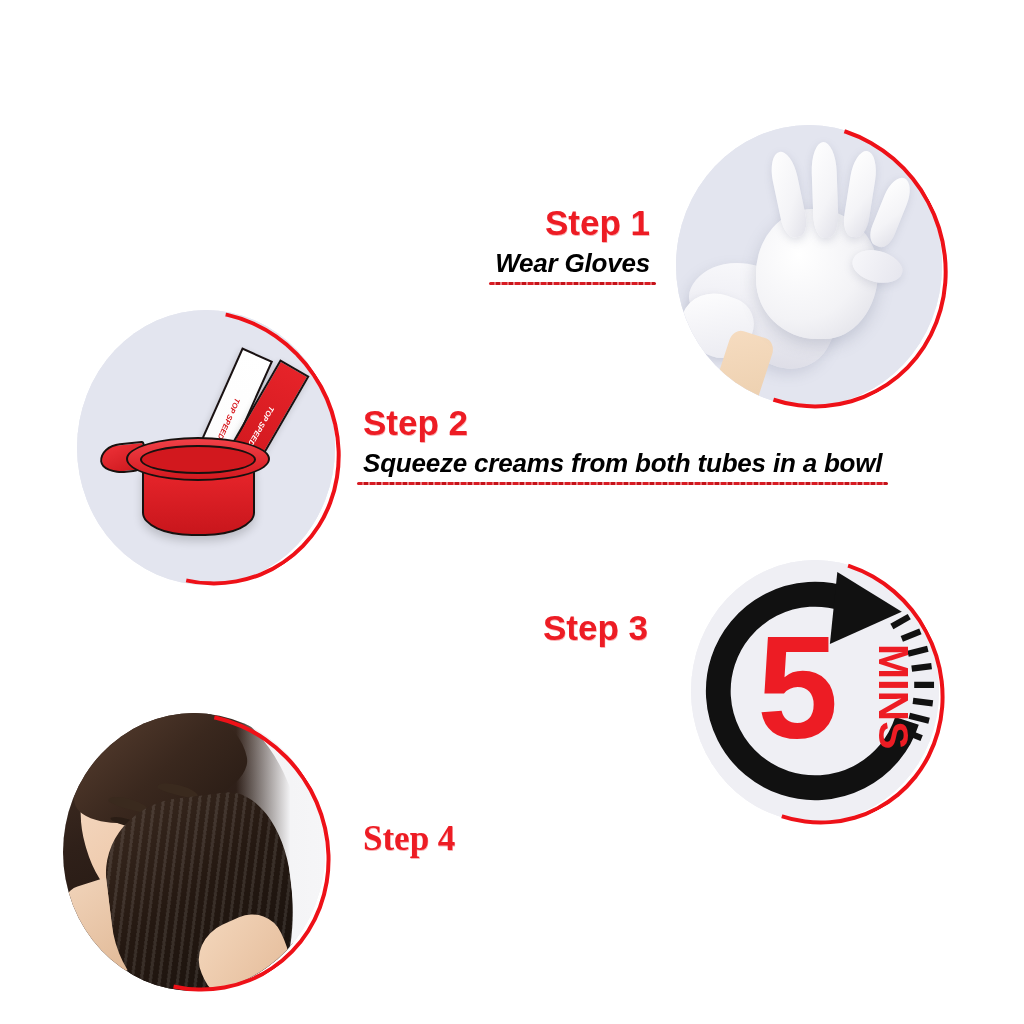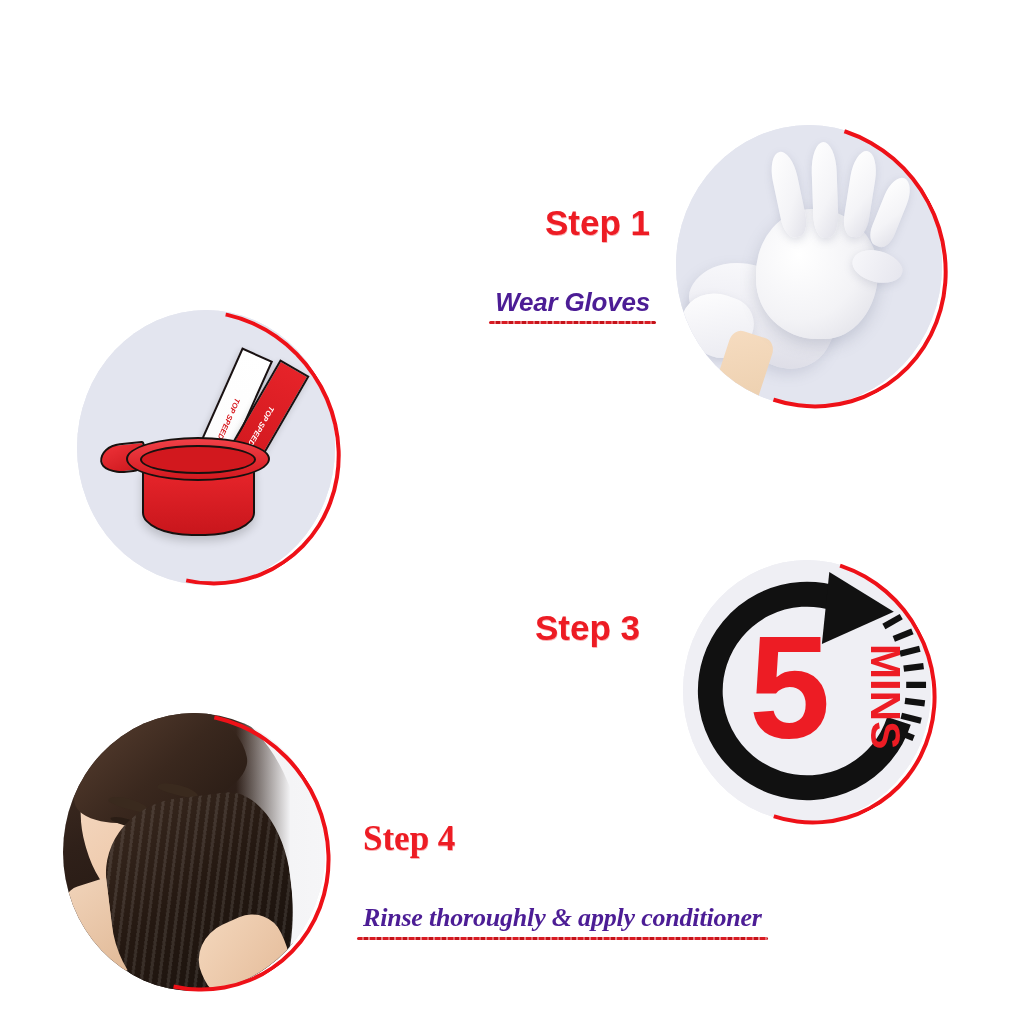--- a/index.html
+++ b/index.html
@@ -53,28 +53,27 @@
     font-size: 35px;
     font-weight: bold;
     line-height: 1.05;
     white-space: nowrap;
     text-shadow: 0.5px 0.5px 0 rgba(237,28,36,0.35);
   }
 
   .step-desc-wrap { display: inline-block; position: relative; margin-top: 6px; }
 
   .step-desc {
-    color: #4c1d95;
+    color: #000000;
     font-size: 26px;
     font-weight: bold;
     font-style: italic;
     line-height: 1.18;
     white-space: nowrap;
     letter-spacing: -0.2px;
-    margin-top: 39px;
   }
 
   
   .step-rule {
     position: absolute;
     left: -6px; right: -6px;
     bottom: -7px;
     height: 3px;
     background:
       repeating-linear-gradient(90deg,
@@ -401,23 +400,30 @@
           <div class="cream-blob"></div>
           <div class="bowl-body"></div>
           <div class="bowl-spout"></div>
           <div class="bowl-rim"></div>
           <div class="bowl-rim-inner"></div>
         </div>
       </div>
       <div class="circle-arc arc-b"></div>
     </div>
 
+    <div class="step-text align-left" style="left:363px; top:105px; width:620px;">
+      <div class="step-label">Step 2</div>
+      <div class="step-desc-wrap">
+        <div class="step-desc">Squeeze creams from both tubes in a bowl</div>
+        <div class="step-rule"></div>
+      </div>
+    </div>
   </div>
 
-  <div class="step-block" style="left:0; top:545px; width:925px; height:300px;">
+  <div class="step-block" style="left:8px; top:545px; width:925px; height:300px;">
 
     <div class="step-text align-right" style="left:180px; top:65px; width:460px;">
       <div class="step-label">Step 3</div>
     </div>
 
     <div class="circle" style="left:683px; top:15px; width:248px; height:262px;">
       <div class="circle-inner" style="background:#EFEFF4;">
         <div class="timer-scene">
           <svg viewBox="0 0 200 200" width="100%" height="100%">
 
@@ -465,20 +471,16 @@
           <div class="m-neck"></div>
           <div class="m-hair-wet"></div>
           <div class="m-hand"></div>
         </div>
       </div>
       <div class="circle-arc arc-b"></div>
     </div>
 
     <div class="step-text align-left" style="left:363px; top:118px; width:560px;">
       <div class="step-label">Step 4</div>
-      <div class="step-desc-wrap">
-        <div class="step-desc">Rinse thoroughly &amp; apply conditioner</div>
-        <div class="step-rule"></div>
-      </div>
     </div>
   </div>
 
 </div>
 
 </body></html>

